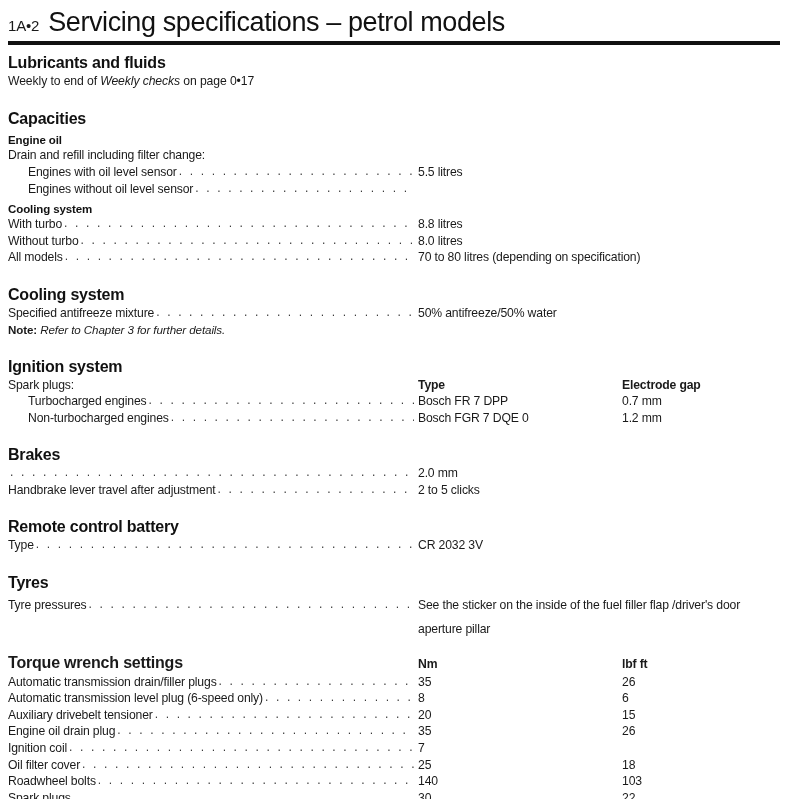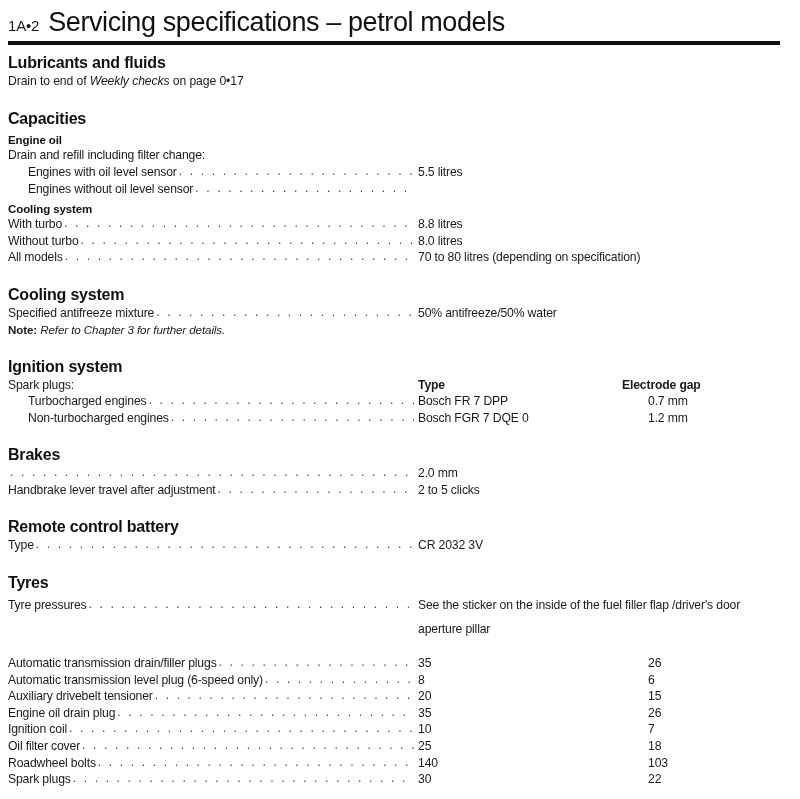--- a/index.html
+++ b/index.html
@@ -123,21 +123,20 @@
     white-space: nowrap;
   }
   .row .val.wide {
     width: auto;
     flex: 1 1 auto;
     white-space: normal;
   }
   .row .val3 {
     flex: 1 1 auto;
     white-space: nowrap;
-    margin-left: 26px;
   }
 
   
   .colhead {
     display: flex;
     align-items: baseline;
     font-size: 12.2px;
     line-height: 16.6px;
     letter-spacing: -0.15px;
     justify-content: space-between;
@@ -173,21 +172,21 @@
     <span class="folio">1A•2</span>
     <span class="page-title">Servicing specifications – petrol models</span>
   </div>
   <div class="title-rule"></div>
 
   <div class="sec-gap-sm"></div>
 
   <div class="section">
     <h2 class="section-title">Lubricants and fluids</h2>
     <div class="plain-line">
-      <span>Drain to end of </span><span class="it">Weekly checks</span><span> on page 0•17</span>
+      <span>Weekly to end of </span><span class="it">Weekly checks</span><span> on page 0•17</span>
     </div>
   </div>
 
   <div class="sec-gap-lg"></div>
 
   <div class="section">
     <h2 class="section-title">Capacities</h2>
 
     <h3 class="sub-title">Engine oil</h3>
     <div class="label-plain">Drain and refill including filter change:</div>
@@ -315,20 +314,25 @@
         <span class="lbl">Tyre pressures</span>
         <span class="leader">. . . . . . . . . . . . . . . . . . . . . . . . . . . . . . . . . . . . . . . . . . . . . . . . . . . . . . . . . . . . . . . . . . . .</span>
       </span>
       <span class="val-multiline">See the sticker on the inside of the fuel filler flap /driver's door aperture pillar</span>
     </div>
   </div>
 
   <div class="sec-gap-md"></div>
 
   <div class="section">
+    <div class="colhead torque-head">
+      <span class="c1">Torque wrench settings</span>
+      <span class="c2">Nm</span>
+      <span class="c3">lbf ft</span>
+    </div>
 
     <div class="row">
       <span class="lbl-wrap">
         <span class="lbl">Automatic transmission drain/filler plugs</span>
         <span class="leader">. . . . . . . . . . . . . . . . . . . . . . . . . . . . . . . . . . . . . . . . . . . . . . . . . . . . . . . . . . . . . . . . . . . .</span>
       </span>
       <span class="val">35</span>
       <span class="val3">26</span>
     </div>
     <div class="row">
@@ -353,21 +357,20 @@
         <span class="leader">. . . . . . . . . . . . . . . . . . . . . . . . . . . . . . . . . . . . . . . . . . . . . . . . . . . . . . . . . . . . . . . . . . . .</span>
       </span>
       <span class="val">35</span>
       <span class="val3">26</span>
     </div>
     <div class="row">
       <span class="lbl-wrap">
         <span class="lbl">Ignition coil</span>
         <span class="leader">. . . . . . . . . . . . . . . . . . . . . . . . . . . . . . . . . . . . . . . . . . . . . . . . . . . . . . . . . . . . . . . . . . . .</span>
       </span>
-      <span class="val">10</span>
       <span class="val3">7</span>
     </div>
     <div class="row">
       <span class="lbl-wrap">
         <span class="lbl">Oil filter cover</span>
         <span class="leader">. . . . . . . . . . . . . . . . . . . . . . . . . . . . . . . . . . . . . . . . . . . . . . . . . . . . . . . . . . . . . . . . . . . .</span>
       </span>
       <span class="val">25</span>
       <span class="val3">18</span>
     </div>

